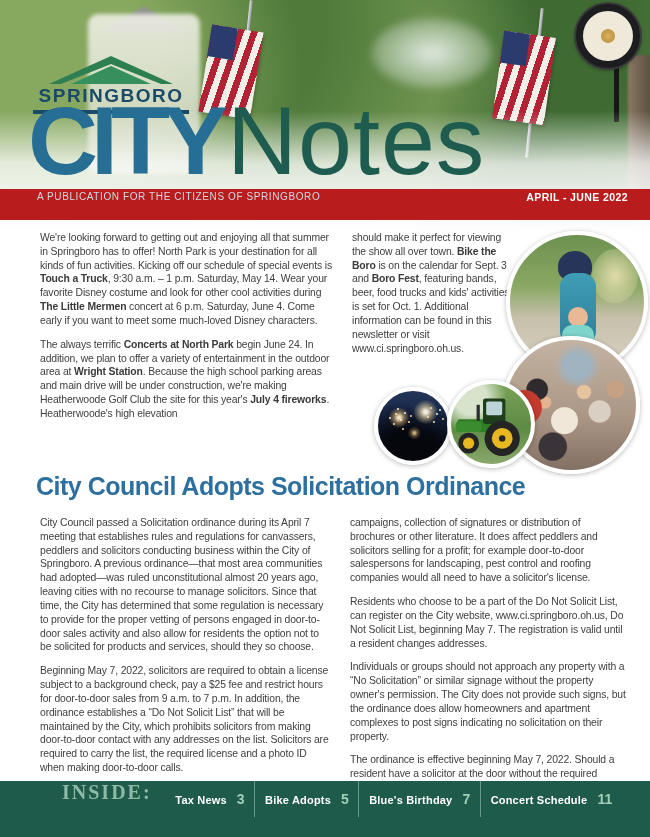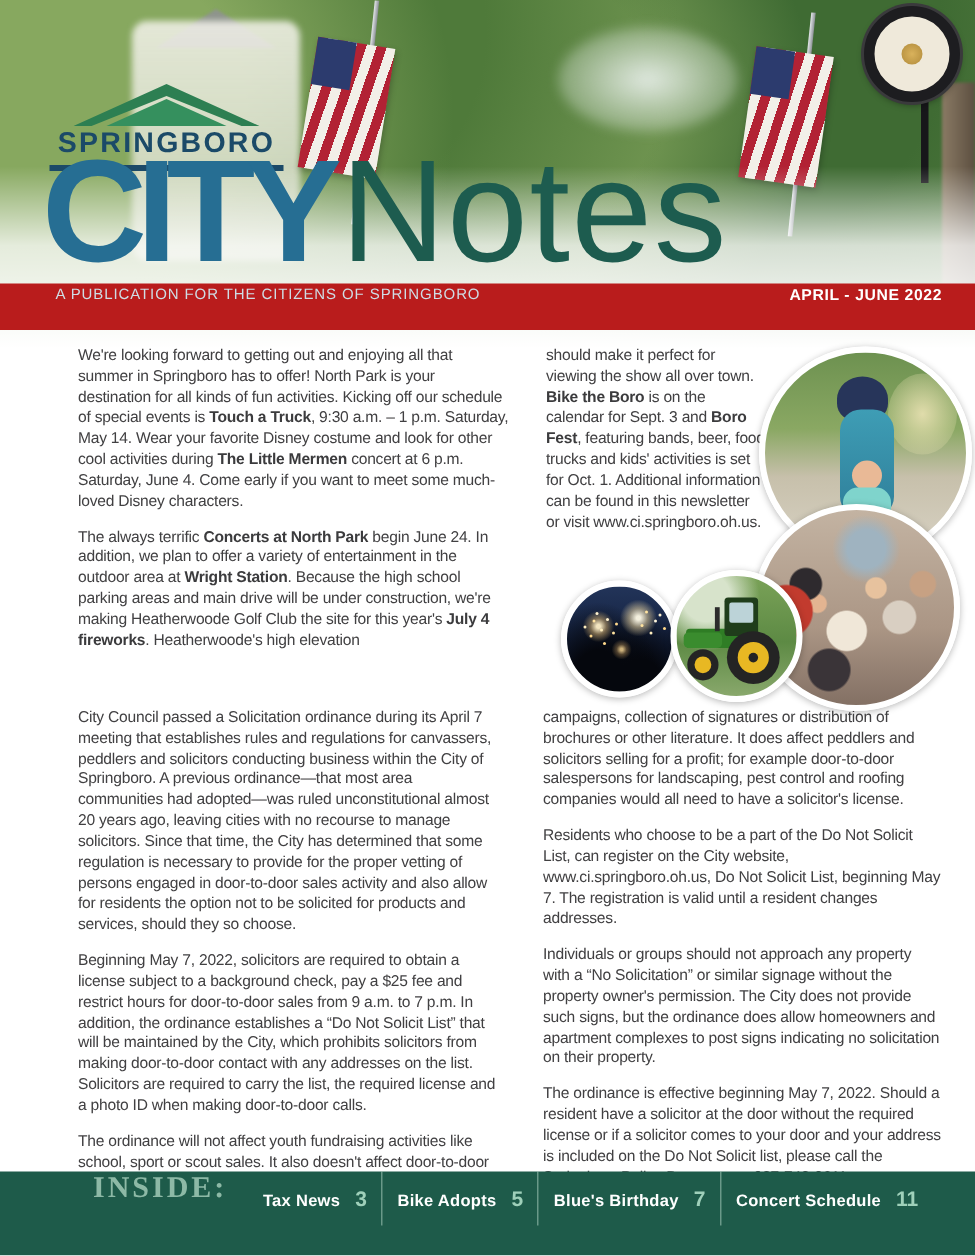--- a/index.html
+++ b/index.html
@@ -63,21 +63,21 @@
   .article-1{top:231px;}
   .article-2{top:472px;}
   .article h1{margin:0 0 12px 0;font-weight:bold;letter-spacing:-.5px;}
   .article-1 h1{font-size:29px;color:#15706b;}
   .article-2 h1{font-size:25px;color:#2d6f9e;margin-bottom:15px;}
   .cols{display:flex;}
   .article-1 .col-l{width:303px;margin-right:9px;}
   .article-1 .col-r{width:163px;}
   .article-2 .col-l{width:296px;margin-right:14px;}
   .article-2 .col-r{width:282px;}
-  .cols p{margin:0 0 10px 16px;font-size:10.4px;line-height:1.33;letter-spacing:-.15px;color:#414042;}
+  .cols p{margin:0 0 10px 4px;font-size:10.4px;line-height:1.33;letter-spacing:-.15px;color:#414042;}
   .cols p b{color:#3b3b3d;}
 
   
   .circ{position:absolute;border-radius:50%;border:4px solid #fff;box-shadow:0 1px 5px rgba(0,0,0,.28);
       overflow:hidden;box-sizing:border-box;}
   .c-jasmine{left:506px;top:231px;width:142px;height:142px;z-index:1;
       background:linear-gradient(180deg,#6d9150 0%,#8aa863 38%,#c7c0ab 62%,#d8d2c4 100%);}
   .jas-grass{position:absolute;right:6px;top:14px;width:46px;height:54px;border-radius:50%;
       background:radial-gradient(#e0dcab,rgba(224,220,171,0));}
   .jas-hair{position:absolute;left:48px;top:16px;width:34px;height:30px;border-radius:50% 50% 40% 40%;background:#27355a;}
@@ -195,20 +195,21 @@
       <rect x="32" y="26" width="4" height="20" fill="#2c2c2c"></rect>
       <circle cx="64" cy="68" r="22" fill="#242424"></circle>
       <circle cx="64" cy="68" r="13" fill="#e8b823"></circle>
       <circle cx="64" cy="68" r="4" fill="#242424"></circle>
       <circle cx="22" cy="74" r="13" fill="#242424"></circle>
       <circle cx="22" cy="74" r="7" fill="#e8b823"></circle>
     </svg>
   </div>
 
   <div class="article article-2">
+    <h1>City Council Adopts Solicitation Ordinance</h1>
     <div class="cols">
       <div class="col-l">
           <p><span>City Council passed a Solicitation ordinance during its April 7 meeting that establishes rules and regulations for canvassers, peddlers and solicitors conducting business within the City of Springboro. A previous ordinance—that most area communities had adopted—was ruled unconstitutional almost 20 years ago, leaving cities with no recourse to manage solicitors. Since that time, the City has determined that some regulation is necessary to provide for the proper vetting of persons engaged in door-to-door sales activity and also allow for residents the option not to be solicited for products and services, should they so choose.</span></p>
           <p><span>Beginning May 7, 2022, solicitors are required to obtain a license subject to a background check, pay a $25 fee and restrict hours for door-to-door sales from 9 a.m. to 7 p.m. In addition, the ordinance establishes a “Do Not Solicit List” that will be maintained by the City, which prohibits solicitors from making door-to-door contact with any addresses on the list. Solicitors are required to carry the list, the required license and a photo ID when making door-to-door calls.</span></p>
           <p><span>The ordinance will not affect youth fundraising activities like school, sport or scout sales. It also doesn't affect door-to-door political</span></p>
         </div>
       <div class="col-r">
           <p><span>campaigns, collection of signatures or distribution of brochures or other literature. It does affect peddlers and solicitors selling for a profit; for example door-to-door salespersons for landscaping, pest control and roofing companies would all need to have a solicitor's license.</span></p>
           <p><span>Residents who choose to be a part of the Do Not Solicit List, can register on the City website, www.ci.springboro.oh.us, Do Not Solicit List, beginning May 7. The registration is valid until a resident changes addresses.</span></p>
           <p><span>Individuals or groups should not approach any property with a “No Solicitation” or similar signage without the property owner's permission. The City does not provide such signs, but the ordinance does allow homeowners and apartment complexes to post signs indicating no solicitation on their property.</span></p>

